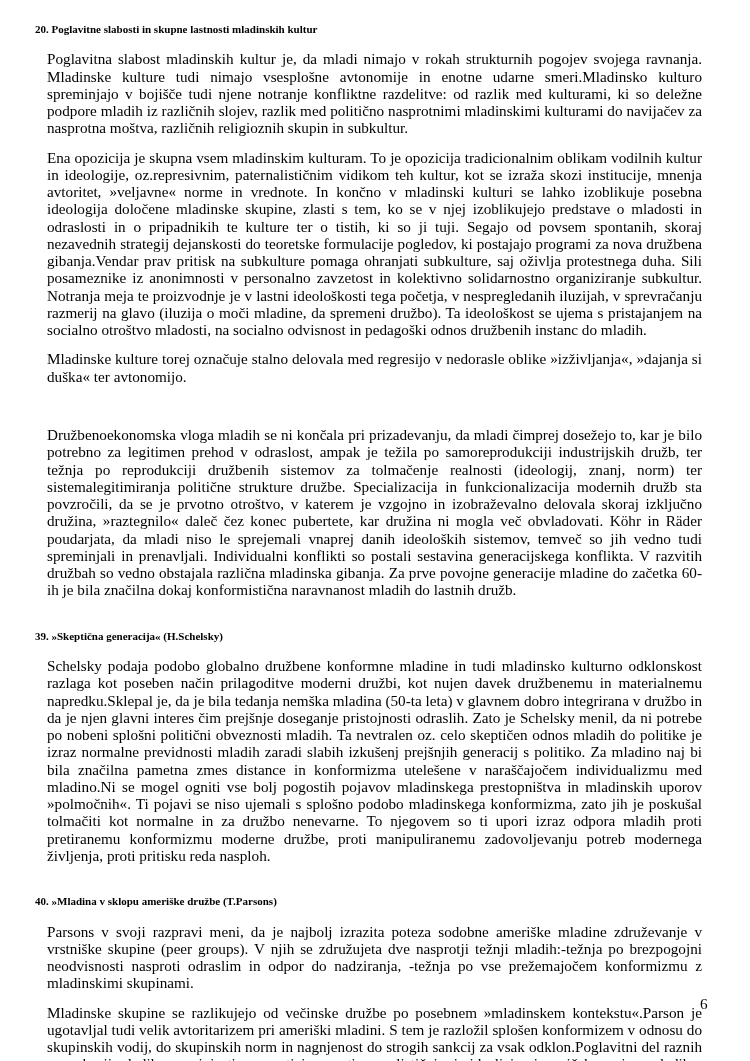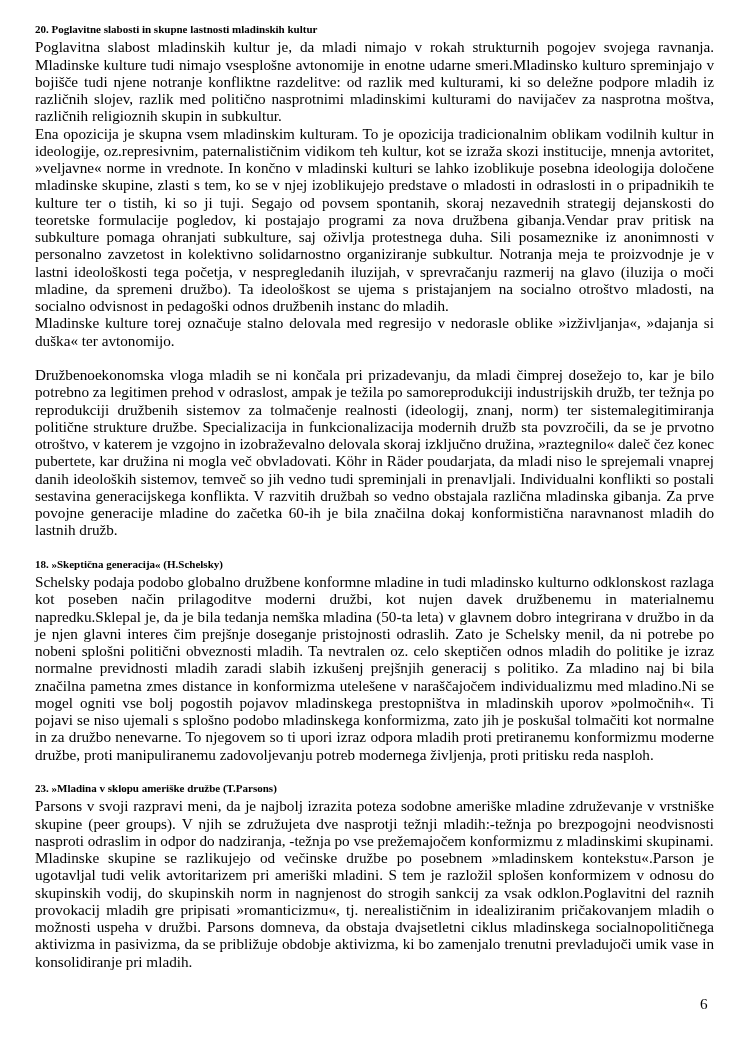--- a/index.html
+++ b/index.html
@@ -23,21 +23,21 @@
       font-size: 15.2px;
       line-height: 17.25px;
     }
     .section-heading {
       font-weight: bold;
       margin: 0;
       font-size: 11px;
       line-height: 17.25px;
     }
     .para {
-      margin: 0;
+      margin: 12px;
       text-align: justify;
       text-align-last: left;
     }
     .gap {
       height: 17.25px;
     }
     .page-number {
       position: absolute;
       left: 700px;
       top: 995px;
@@ -59,27 +59,27 @@
 
   <div class="gap"></div>
 
   <section>
     <p class="para">Družbenoekonomska vloga mladih se ni končala pri prizadevanju, da mladi čimprej dosežejo to, kar je bilo potrebno za legitimen prehod v odraslost, ampak je težila po samoreprodukciji industrijskih družb, ter težnja po reprodukciji družbenih sistemov za tolmačenje realnosti (ideologij, znanj, norm) ter sistemalegitimiranja politične strukture družbe. Specializacija in funkcionalizacija modernih družb sta povzročili, da se je prvotno otroštvo, v katerem je vzgojno in izobraževalno delovala skoraj izključno družina, »raztegnilo« daleč čez konec pubertete, kar družina ni mogla več obvladovati. Köhr in Räder poudarjata, da mladi niso le sprejemali vnaprej danih ideoloških sistemov, temveč so jih vedno tudi spreminjali in prenavljali. Individualni konflikti so postali sestavina generacijskega konflikta. V razvitih družbah so vedno obstajala različna mladinska gibanja. Za prve povojne generacije mladine do začetka 60-ih je bila značilna dokaj konformistična naravnanost mladih do lastnih družb.</p>
   </section>
 
   <div class="gap"></div>
 
   <section>
-    <h2 class="section-heading">18. »Skeptična generacija« (H.Schelsky)</h2>
+    <h2 class="section-heading">39. »Skeptična generacija« (H.Schelsky)</h2>
     <p class="para">Schelsky podaja podobo globalno družbene konformne mladine in tudi mladinsko kulturno odklonskost razlaga kot poseben način prilagoditve moderni družbi, kot nujen davek družbenemu in materialnemu napredku.Sklepal je, da je bila tedanja nemška mladina (50-ta leta) v glavnem dobro integrirana v družbo in da je njen glavni interes čim prejšnje doseganje pristojnosti odraslih. Zato je Schelsky menil, da ni potrebe po nobeni splošni politični obveznosti mladih. Ta nevtralen oz. celo skeptičen odnos mladih do politike je izraz normalne previdnosti mladih zaradi slabih izkušenj prejšnjih generacij s politiko. Za mladino naj bi bila značilna pametna zmes distance in konformizma utelešene v naraščajočem individualizmu med mladino.Ni se mogel ogniti vse bolj pogostih pojavov mladinskega prestopništva in mladinskih uporov »polmočnih«. Ti pojavi se niso ujemali s splošno podobo mladinskega konformizma, zato jih je poskušal tolmačiti kot normalne in za družbo nenevarne. To njegovem so ti upori izraz odpora mladih proti pretiranemu konformizmu moderne družbe, proti manipuliranemu zadovoljevanju potreb modernega življenja, proti pritisku reda nasploh.</p>
   </section>
 
   <div class="gap"></div>
 
   <section>
-    <h2 class="section-heading">23. »Mladina v sklopu ameriške družbe (T.Parsons)</h2>
+    <h2 class="section-heading">40. »Mladina v sklopu ameriške družbe (T.Parsons)</h2>
     <p class="para">Parsons v svoji razpravi meni, da je najbolj izrazita poteza sodobne ameriške mladine združevanje v vrstniške skupine (peer groups). V njih se združujeta dve nasprotji težnji mladih:-težnja po brezpogojni neodvisnosti nasproti odraslim in odpor do nadziranja, -težnja po vse prežemajočem konformizmu z mladinskimi skupinami.</p>
     <p class="para">Mladinske skupine se razlikujejo od večinske družbe po posebnem »mladinskem kontekstu«.Parson je ugotavljal tudi velik avtoritarizem pri ameriški mladini. S tem je razložil splošen konformizem v odnosu do skupinskih vodij, do skupinskih norm in nagnjenost do strogih sankcij za vsak odklon.Poglavitni del raznih provokacij mladih gre pripisati »romanticizmu«, tj. nerealističnim in idealiziranim pričakovanjem mladih o možnosti uspeha v družbi. Parsons domneva, da obstaja dvajsetletni ciklus mladinskega socialnopolitičnega aktivizma in pasivizma, da se približuje obdobje aktivizma, ki bo zamenjalo trenutni prevladujoči umik vase in konsolidiranje pri mladih.</p>
   </section>
 
 </div>
 
 <div class="page-number">6</div>
 
 </body></html>

